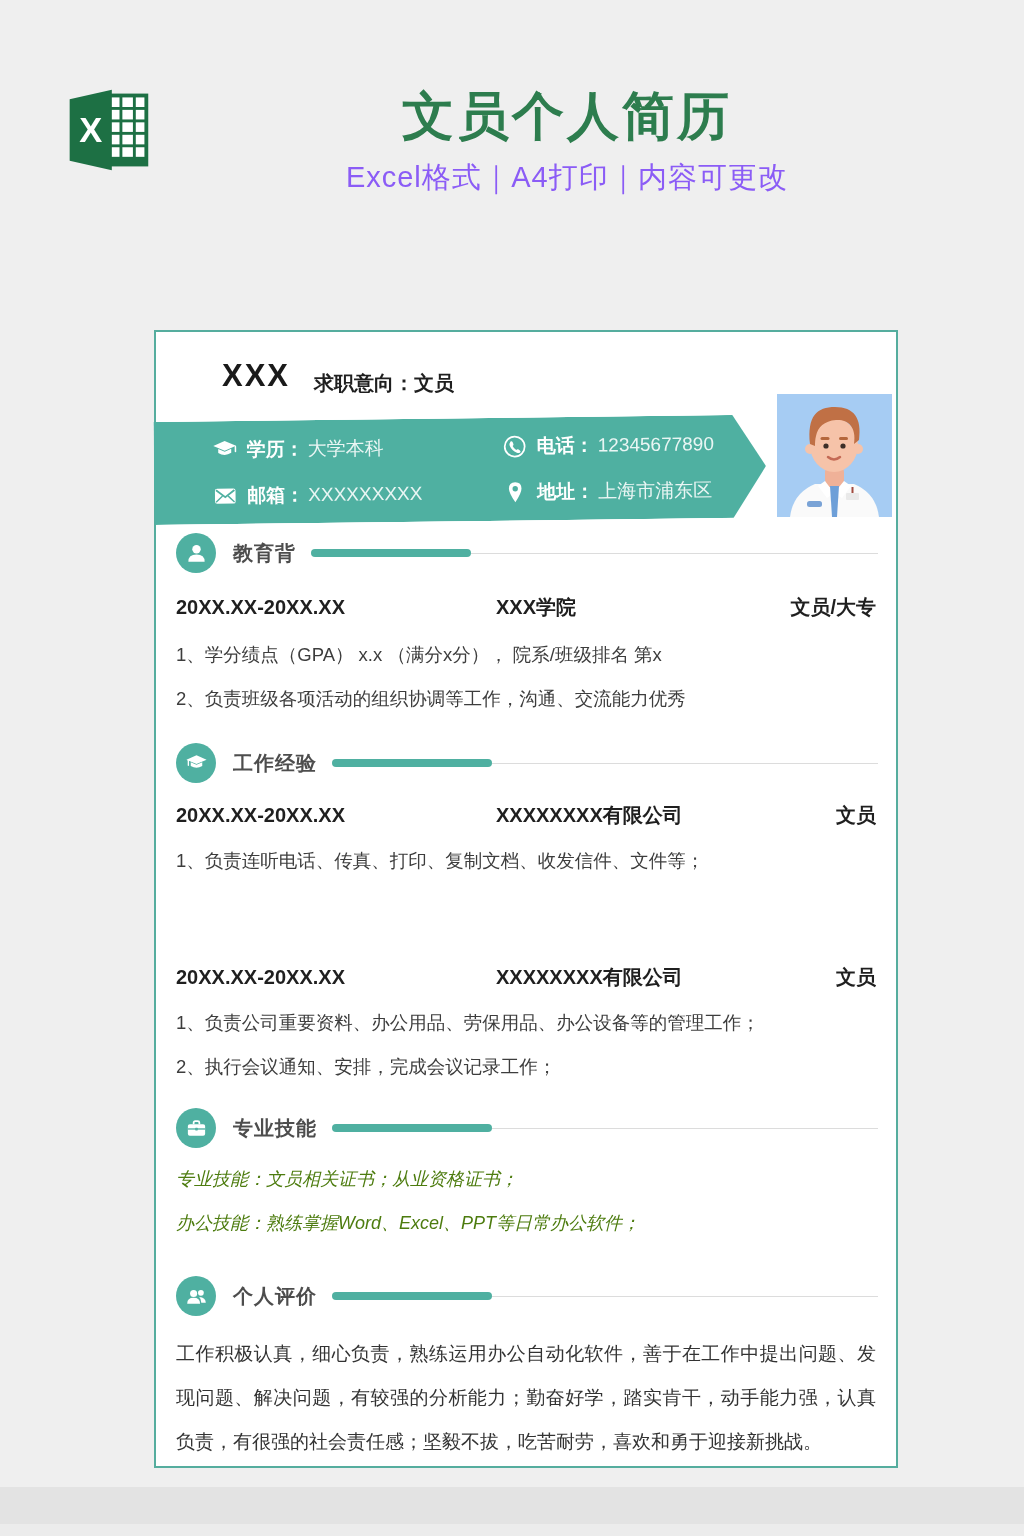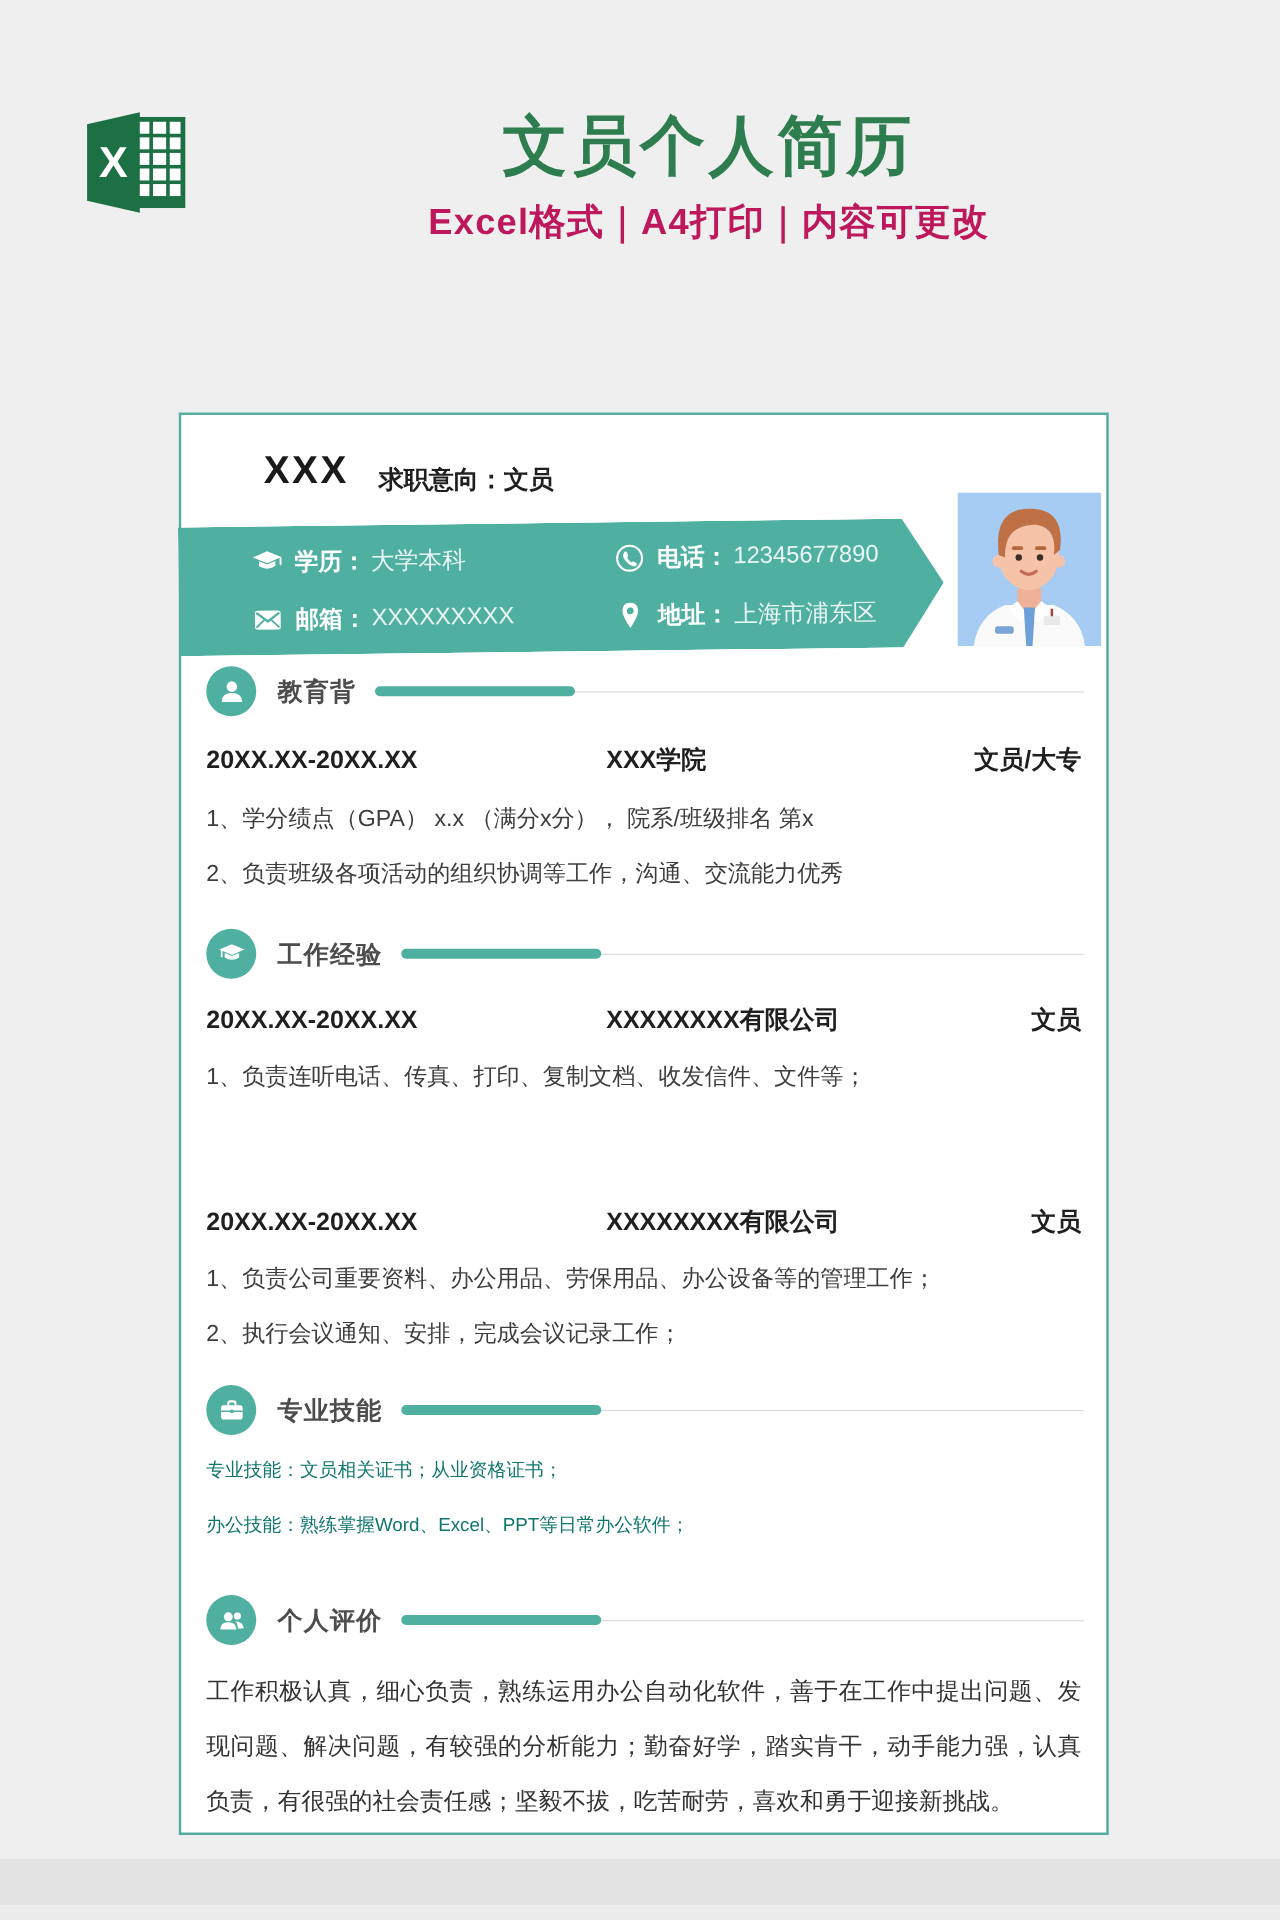--- a/index.html
+++ b/index.html
@@ -14,26 +14,26 @@
 
   
   .excel-logo { position:absolute; left:62px; top:84px; width:92px; height:92px; }
   .main-title {
     position:absolute; left:110px; right:0; top:82px;
     text-align:center; font-size:52px; font-weight:bold; letter-spacing:3px;
     color:#2d7d4e;
   }
   .sub-title {
     position:absolute; left:110px; right:0; top:158px;
-    text-align:center; font-size:29px; color:#be185d; letter-spacing:1px;font-weight:bold;
+    text-align:center; font-size:29px; color:#8b5cf6; letter-spacing:1px;
   }
 
   
   .card {
-    position:absolute; left:143px; top:330px; width:744px; height:1138px;
+    position:absolute; left:154px; top:330px; width:744px; height:1138px;
     background:#ffffff; border:2px solid #55ad9e;
   }
   .name {
     position:absolute; left:66px; top:26px;
     font-size:31px; font-weight:bold; color:#1a1a1a; letter-spacing:2px;
   }
   .intent {
     position:absolute; left:158px; top:38px;
     font-size:20px; font-weight:bold; color:#1f1f1f;
   }
@@ -81,21 +81,21 @@
   .e-date { width:320px; }
   .e-org  { flex:1; }
   .e-role { width:120px; text-align:right; }
 
   .bullet {
     position:absolute; left:0; width:100%; padding:0 20px;
     font-size:18.5px; color:#3d3d3d;
   }
   .skill-line {
     position:absolute; left:0; width:100%; padding:0 20px;
-    font-size:15px; color:#0f766e;
+    font-size:18px; color:#4d7c0f;font-style:italic;
   }
   .evaluation {
     position:absolute; left:0; width:100%; padding:0 20px;
     font-size:19px; color:#333; line-height:44px; text-align:justify;
   }
 
   
   .wm-strip {
     position:absolute; left:0; top:1487px; width:100%; height:37px;
     background:#e3e3e3;

